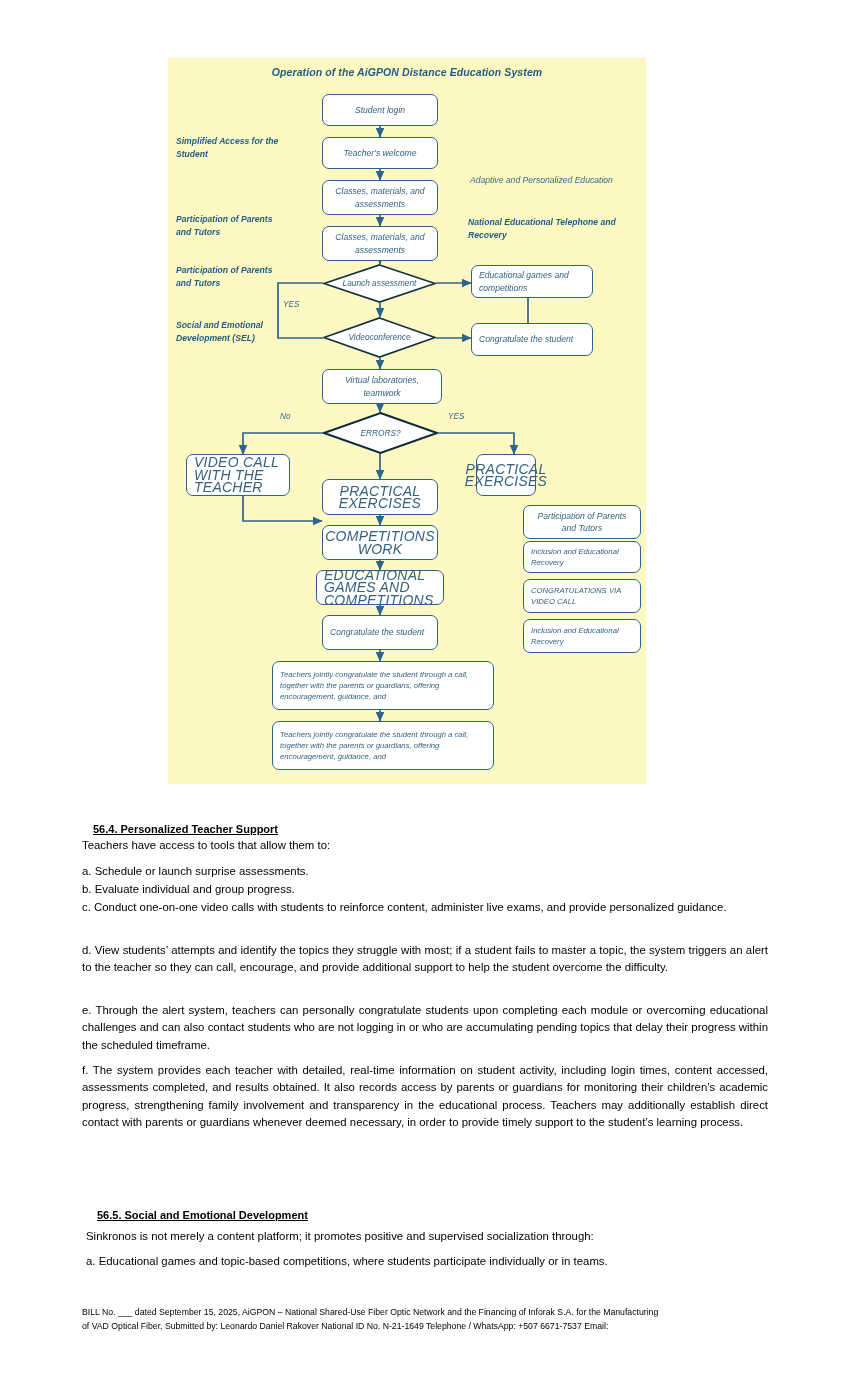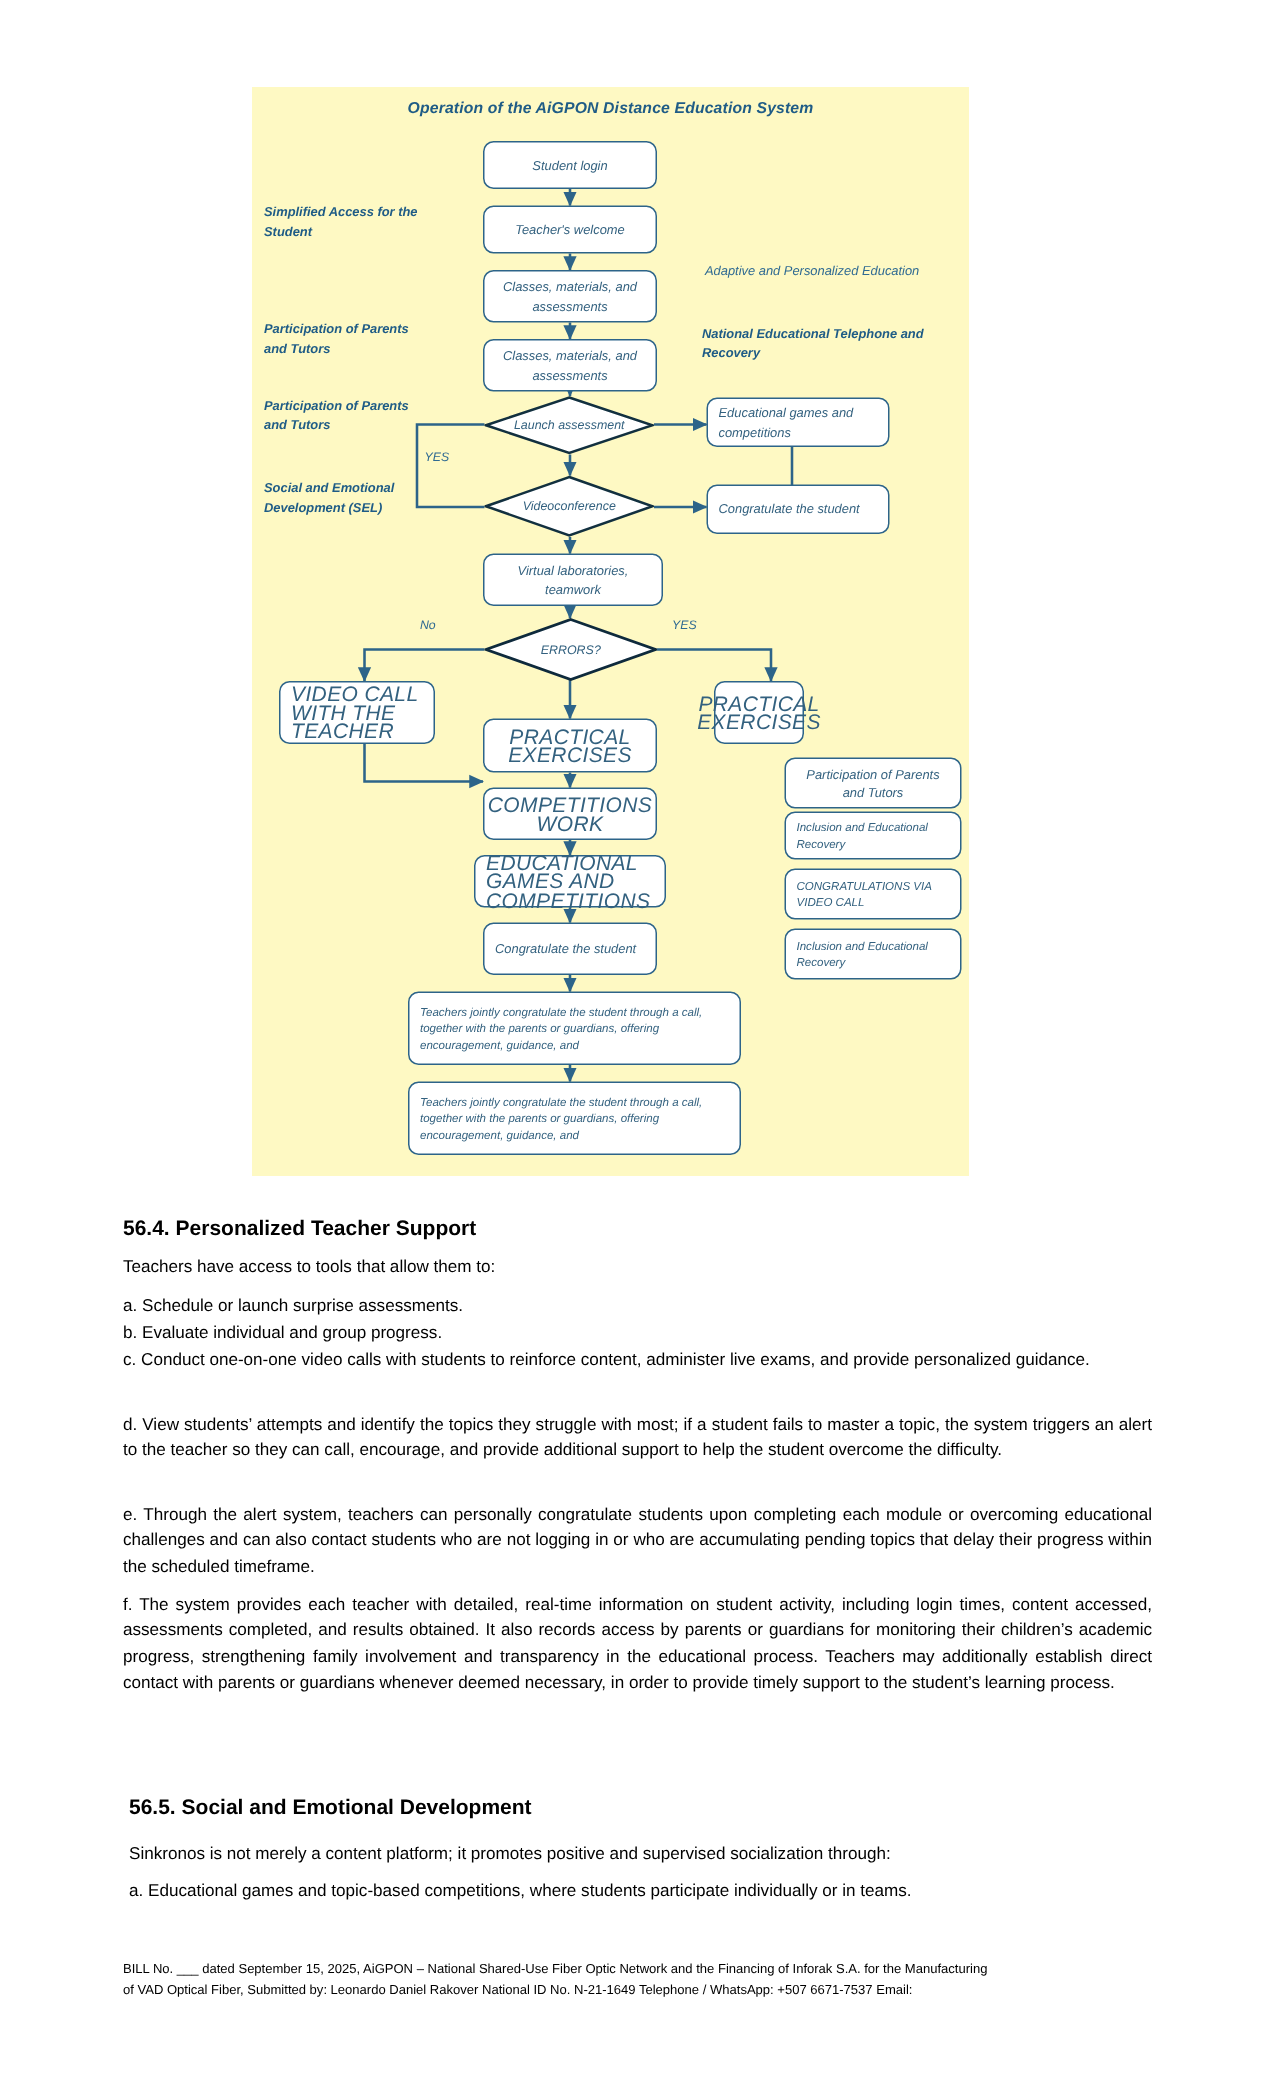--- a/index.html
+++ b/index.html
@@ -73,24 +73,25 @@
   }
   
   .doc{
     position:absolute;
     left:82px; width:686px;
     font-size:11.4px;
     line-height:17.4px;
     color:#000000;
   }
   h3.head{
-    font-size:14px;
+    font-size:11px;
     font-weight:bold;
-    margin:0;
+    margin:11px;
     line-height:16px;
+    text-decoration:underline;
   }
   p.para{margin:0;text-align:justify;}
   p.lead{margin:0;}
   
   #footer{
     position:absolute;
     left:82px; top:1292px; width:686px;
     font-size:8.7px;
     line-height:13.6px;
     color:#000;

